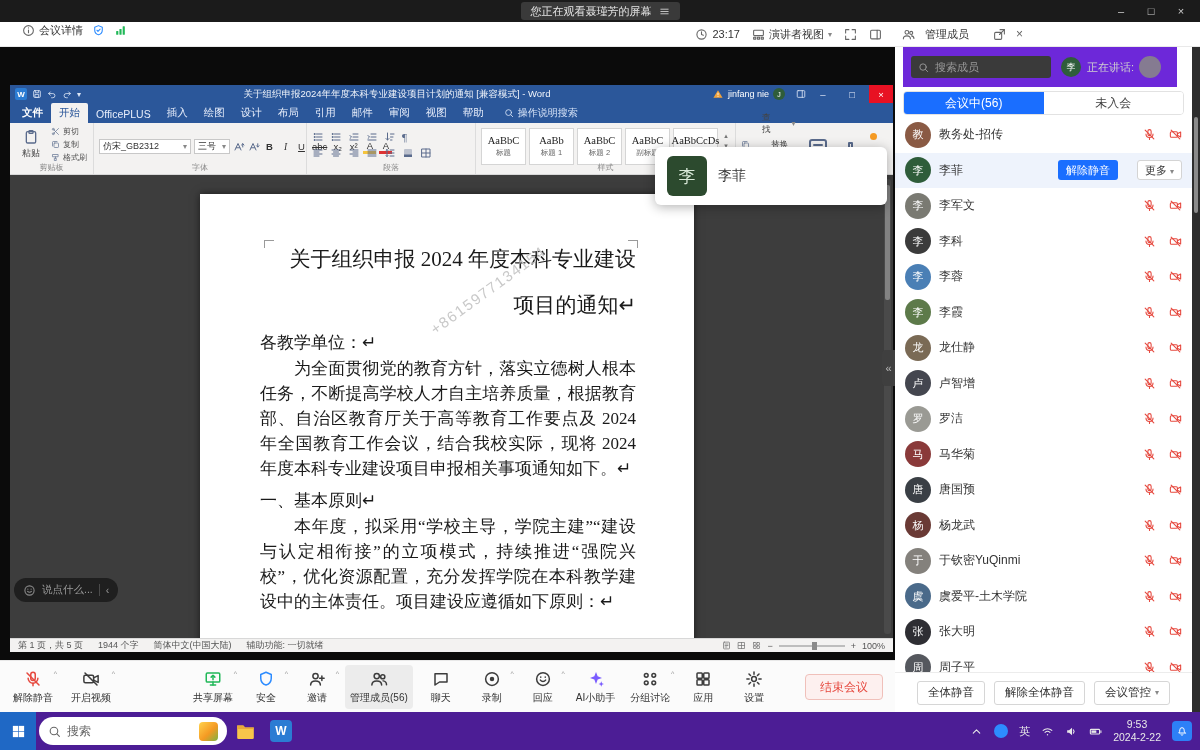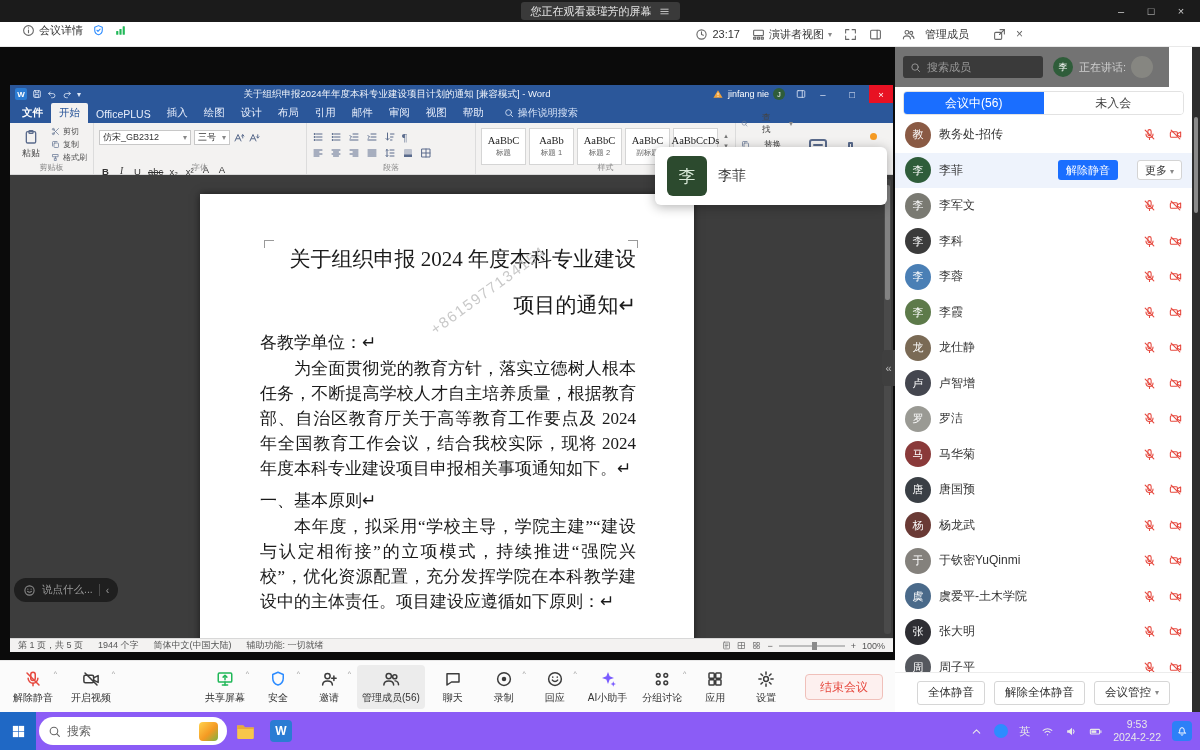--- a/index.html
+++ b/index.html
@@ -40,41 +40,41 @@
 .w-search .ic{width:10px;height:10px;color:#d8e4f8}
 
 .w-ribbon{height:52px;background:#f3f2f1;border-bottom:1px solid #d8d8d8;display:flex;color:#444}
 .rgroup{position:relative;height:100%;border-right:1px solid #dcdcdc;padding:3px 5px 11px;display:flex;gap:4px}
 .glabel{position:absolute;bottom:1px;left:0;right:0;text-align:center;color:#8a8a8a;font-size:8px}
 .paste{display:flex;flex-direction:column;align-items:center;justify-content:center;width:32px;gap:2px;font-size:9px}
 .paste .ic{width:16px;height:16px;color:#5a6b8c}
 .clip-col{display:flex;flex-direction:column;justify-content:center;gap:2px}
 .mini{display:flex;align-items:center;gap:3px;font-size:8px;color:#555}
 .mini .ic{width:9px;height:9px;color:#6a7a95}
-.fg{display:flex;flex-direction:column;gap:19px;padding-top:4px;width:202px}
+.fg{display:flex;gap:3px;padding-top:4px;width:202px}
 .frow{display:flex;align-items:center;gap:3px}
 .fselect{height:15px;background:#fff;border:1px solid #c8c8c8;font-size:9px;display:flex;align-items:center;justify-content:space-between;padding:0 3px;gap:3px;color:#333}
 .fname{width:92px}.fsize{width:36px}
 .fbtn{min-width:13px;height:14px;display:flex;align-items:center;justify-content:center;font-size:9.5px;color:#333;padding:0 1px}
 .fb-b{font-weight:bold}.fb-i{font-style:italic;font-family:"Liberation Serif",serif}.fb-u{text-decoration:underline}.fb-s{text-decoration:line-through}
 .fb-hl{border-bottom:3px solid #f5c43c}.fb-clr{border-bottom:3px solid #d33}
 .fg .ic{width:12px;height:12px;color:#5a6b8c}
 .pg{display:flex;flex-direction:column;gap:4px;padding-top:5px;width:158px}
 .prow{display:flex;align-items:center;gap:6px}
 .prow .ic{width:12px;height:12px;color:#5a6b8c}
 .pil{font-size:11px;color:#5a6b8c;font-family:"Liberation Serif",serif}
 .sg{display:flex;gap:4px;align-items:center;padding-top:3px}
 .chips{display:flex;gap:3px}
 .chip{width:45px;height:37px;background:#fff;border:1px solid #d5d5d5;display:flex;flex-direction:column;align-items:center;justify-content:center;gap:2px}
 .c-sample{font-family:"Liberation Serif",serif;font-size:10.5px;color:#222;white-space:nowrap}
 .c-label{font-size:7.5px;color:#666;white-space:nowrap}
 .s-arrows{display:flex;flex-direction:column;gap:2px;align-items:center;color:#777;font-size:7px}
 .s-arrows .ic{width:8px;height:8px;color:#777}
 .eg{display:flex;flex-direction:column;justify-content:center;gap:3px;font-size:8.5px;color:#444;width:52px}
-.erow{display:flex;align-items:center;gap:14px}
+.erow{display:flex;align-items:center;gap:21px}
 .erow .ic{width:9px;height:9px;color:#6a7a95}
 .panes{display:flex;align-items:center;gap:8px;padding:0 8px}
 .pane-ic{width:24px;height:26px;color:#5a6b8c}
 .dot-orange{width:7px;height:7px;border-radius:50%;background:#f59a23;align-self:flex-start;margin-top:10px}
 
 .w-doc{flex:1;background:#3d3d3d;position:relative;overflow:hidden}
 .page{position:absolute;left:190px;top:19px;width:494px;height:470px;background:#fff;box-shadow:0 0 8px rgba(0,0,0,.55);padding:34px 58px 0 60px;font-family:"Liberation Serif",serif;color:#1a1a1a}
 .watermark{position:absolute;left:232px;top:128px;color:#c9c9c9;font-size:15px;letter-spacing:1.5px;transform:rotate(-36deg);transform-origin:left center;white-space:nowrap;font-family:"Liberation Sans",sans-serif}
 .crop{position:absolute;width:10px;height:8px;border-top:1px solid #9a9a9a}
 .crop.l{left:64px;top:46px;border-left:1px solid #9a9a9a}
@@ -97,21 +97,21 @@
 .bubble{position:absolute;left:14px;top:531px;height:24px;background:rgba(28,28,28,.92);border-radius:12px;display:flex;align-items:center;padding:0 9px;gap:6px;color:#9a9a9a;font-size:10.5px;z-index:5}
 .bubble .ic{width:13px;height:13px;color:#8a8a8a}
 .b-div{width:1px;height:12px;background:#4a4a4a}
 .collapse{position:absolute;right:0;top:303px;width:13px;height:36px;background:#3f3f3f;border-radius:4px 0 0 4px;color:#bbb;display:flex;align-items:center;justify-content:center;font-size:11px;z-index:6}
 
 .spk{position:absolute;left:655px;top:147px;width:232px;height:58px;background:#fff;border-radius:6px;box-shadow:0 2px 12px rgba(0,0,0,.3);display:flex;align-items:center;padding:0 12px;gap:11px;z-index:30}
 .spk-av{width:40px;height:40px;border-radius:6px;background:#2c4a2e;color:#d8e8d8;display:flex;align-items:center;justify-content:center;font-size:17px}
 .spk-nm{font-size:14px;color:#333}
 
 .panel{position:absolute;left:895px;top:47px;width:305px;height:665px;background:#fff;z-index:10}
-.p-head{position:absolute;left:0;top:0;width:274px;height:40px;background:#737373}
+.p-head{position:absolute;left:8px;top:0;width:274px;height:40px;background:#6d28d9}
 .p-search{position:absolute;left:8px;top:9px;width:140px;height:22px;background:#3a3a3a;border-radius:3px;display:flex;align-items:center;padding:0 7px;gap:6px}
 .p-search .ic{width:11px;height:11px;color:#9a9a9a}
 .p-search input{background:transparent;border:none;outline:none;color:#cfcfcf;font-size:11px;width:100px}
 .p-search input::placeholder{color:#9a9a9a}
 .p-speaking{position:absolute;left:158px;top:9px;height:22px;display:flex;align-items:center;gap:6px;color:#cfcfcf;font-size:11px}
 .sp-av{width:20px;height:20px;border-radius:50%;background:#2f5d3a;color:#fff;font-size:9px;display:flex;align-items:center;justify-content:center}
 .p-head-av2{position:absolute;right:16px;top:9px;width:22px;height:22px;border-radius:50%;background:#8a8a84;color:#fff;font-size:9px;display:flex;align-items:center;justify-content:center;opacity:.85}
 .p-tabs{position:absolute;left:8px;top:44px;width:281px;height:24px;display:flex;border-radius:4px;overflow:hidden;border:1px solid #e2e2e2;font-size:12px}
 .p-tab{flex:1;display:flex;align-items:center;justify-content:center;background:#fff;color:#444}
 .p-tab.active{background:#1a6eff;color:#fff}
@@ -124,28 +124,28 @@
 .ic.red{width:13px;height:13px;color:#e6493f}
 .btn-unmute{height:20px;padding:0 8px;background:#1a6eff;color:#fff;border:none;border-radius:3px;font-size:11px;margin-right:6px;font-family:inherit}
 .btn-more{height:20px;padding:0 7px;background:#fff;border:1px solid #d4d4d4;border-radius:3px;color:#333;font-size:11px;font-family:inherit}
 .p-scrollbar{position:absolute;right:0;top:0;width:8px;height:665px;background:#2d2d2d}
 .p-thumb{position:absolute;top:70px;left:2px;width:4px;height:96px;background:#8a8a8a;border-radius:2px}
 .p-foot{position:absolute;left:0;bottom:0;width:297px;height:40px;background:#fff;border-top:1px solid #ececec;display:flex;align-items:center;justify-content:center;gap:9px}
 .p-btn{height:24px;padding:0 10px;background:#fff;border:1px solid #d6d6d6;border-radius:3px;font-size:11.5px;color:#333;display:flex;align-items:center;gap:4px;font-family:Liberation Serif, serif}
 
 .btoolbar{position:absolute;left:0;top:660px;width:895px;height:52px;background:#fbfbfb;border-top:1px solid #e8e8e8;z-index:11}
 .bt-left{position:absolute;left:8px;top:4px;display:flex;gap:8px}
-.bt-center{position:absolute;left:200px;top:4px;display:flex;gap:5px}
+.bt-center{position:absolute;left:188px;top:4px;display:flex;gap:5px}
 .tool{min-width:46px;height:44px;display:flex;flex-direction:column;align-items:center;justify-content:center;gap:3px;font-size:10px;color:#333;border-radius:4px;padding:0 5px;position:relative;white-space:nowrap}
 .tool.active{background:#ececec}
 .t-ic{width:18px;height:18px;color:#3c3c3c}
 .t-caret{position:absolute;right:1px;top:5px;font-size:7px;color:#999}
 .bt-end{position:absolute;right:12px;top:13px;height:26px;padding:0 14px;background:#fdf0ef;border:1px solid #f0c0ba;color:#e6493f;font-size:12px;border-radius:4px;display:flex;align-items:center;font-family:inherit}
 
-.taskbar{position:absolute;left:0;top:712px;width:1200px;height:38px;background:#8b5cf6;display:flex;align-items:center;z-index:50}
+.taskbar{position:absolute;left:0;top:712px;width:1200px;height:38px;background:#4c1d95;display:flex;align-items:center;z-index:50}
 .tb-start{width:36px;height:38px;display:flex;align-items:center;justify-content:center;background:#1f68c5}
 .tb-start .ic{width:15px;height:15px;color:#fff}
 .tb-search{width:188px;height:28px;background:#fff;border-radius:14px;margin-left:3px;display:flex;align-items:center;padding:0 9px;gap:6px}
 .tb-search .ic{width:13px;height:13px;color:#666}
 .tb-search input{border:none;outline:none;background:transparent;font-size:12px;color:#444;width:110px}
 .tb-search input::placeholder{color:#666}
 .weather{width:19px;height:19px;border-radius:4px;background:linear-gradient(135deg,#ffd34d,#f59a23 55%,#7cb342);margin-left:auto}
 .tb-app{width:36px;height:38px;display:flex;align-items:center;justify-content:center}
 .tb-app .ic{width:21px;height:21px}
 .word-tile{width:22px;height:22px;border-radius:4px;background:#2b7cd3;color:#fff;font-weight:bold;font-size:12px;display:flex;align-items:center;justify-content:center}

